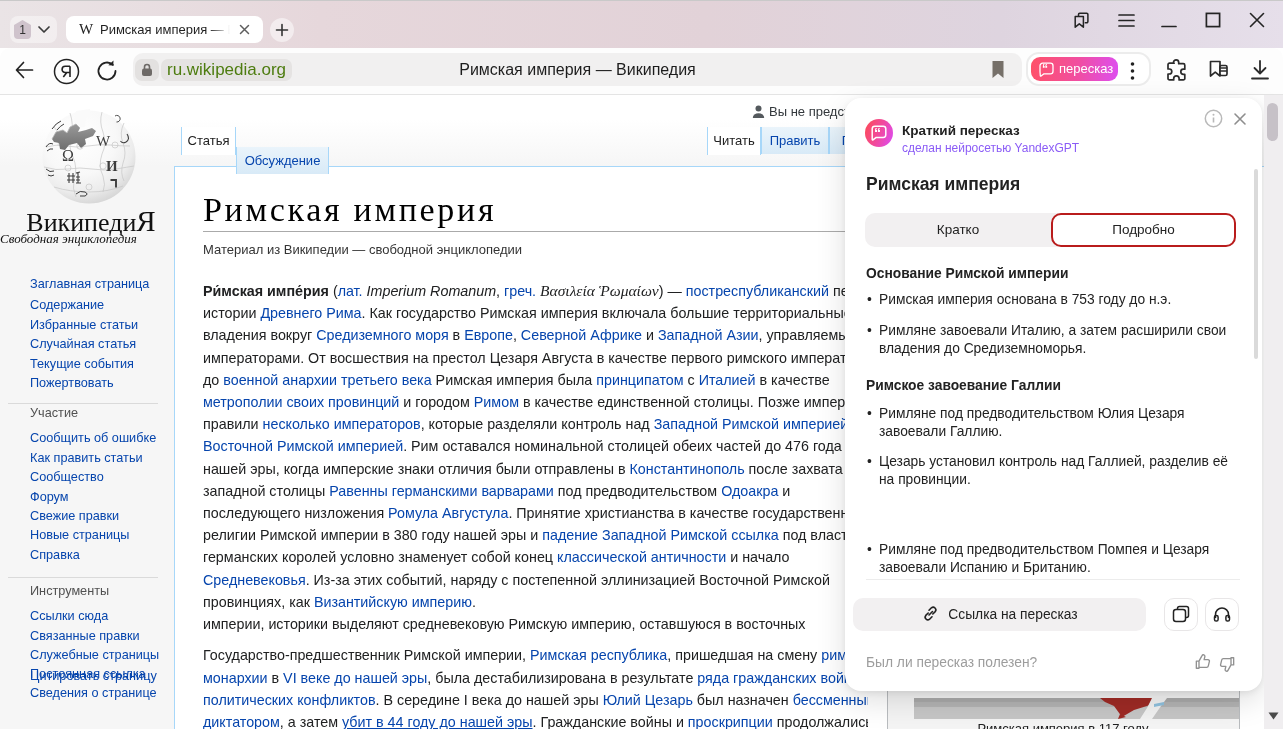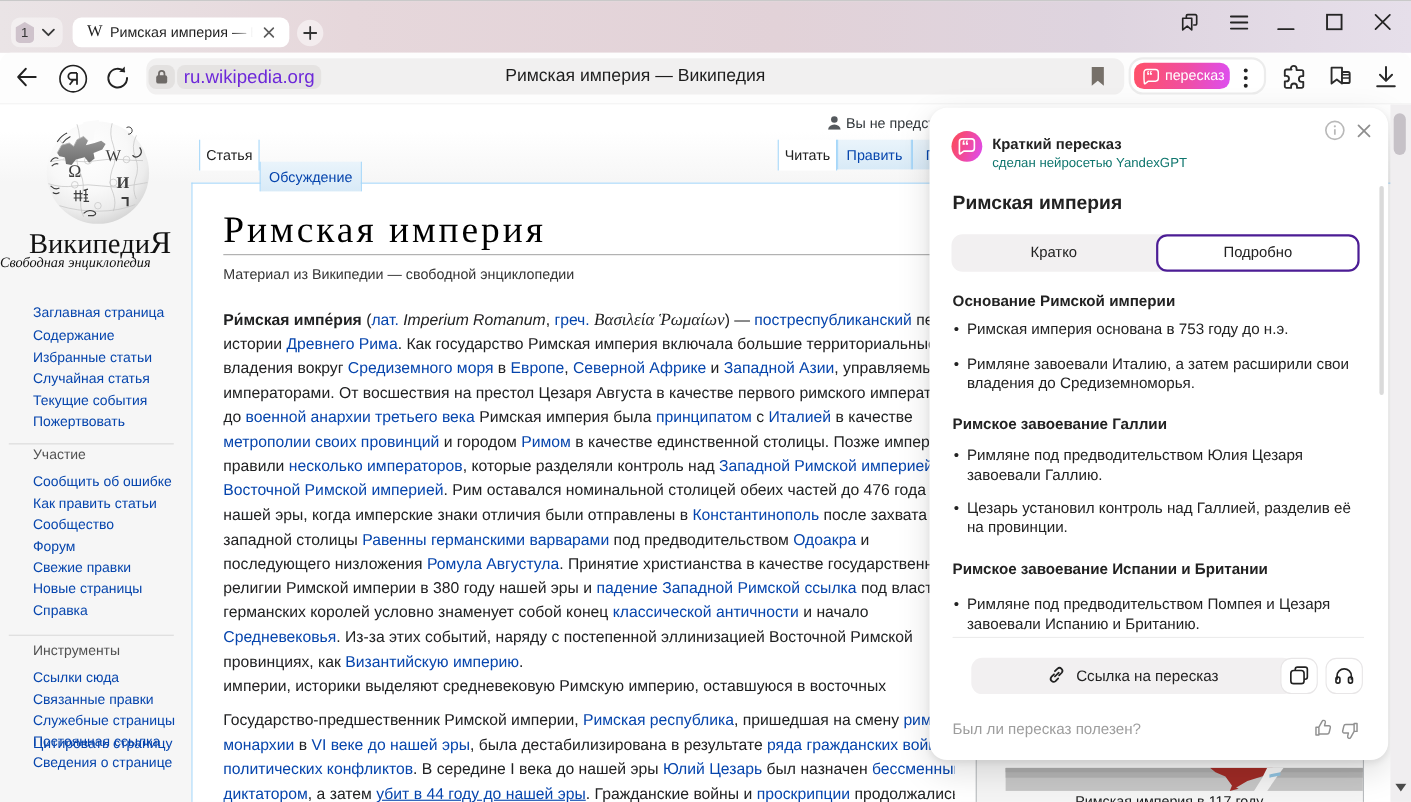--- a/index.html
+++ b/index.html
@@ -26,21 +26,21 @@
   #newtab { position:absolute; left:270px; top:17px; width:24px; height:24px;
     background:rgba(255,255,255,0.5); border-radius:50%; }
 
   
   #toolbar { position:absolute; left:0; top:48px; width:1283px; height:47px;
     background:#fdfdfd; border-radius:10px 10px 0 0; border-bottom:1px solid #e4e4e4; }
   #omnibox { position:absolute; left:133px; top:5px; width:889px; height:33px;
     background:#f1f0f0; border-radius:10px; }
   #lockchip { position:absolute; left:2px; top:6px; width:24px; height:22px; background:#e3e1e0; border-radius:7px; }
   #domainchip { position:absolute; left:28px; top:6px; width:131px; height:22px; background:#e5e3e2; border-radius:7px;
-    font-size:17px; color:#6d28d9; text-align:center; line-height:21px; }
+    font-size:17px; color:#4d7c0f; text-align:center; line-height:21px; }
   #pagetitle { position:absolute; left:0; top:0; width:889px; height:33px; text-align:center;
     font-size:16px; color:#1d1d1d; line-height:33px; }
   #retellwrap { position:absolute; left:1026px; top:4px; width:125px; height:34px;
     background:#fff; border:2px solid #ececec; border-radius:13px; }
   #retellpill { position:absolute; left:3px; top:3px; width:87px; height:24px;
     background:linear-gradient(95deg,#ff5168 0%,#f04ea2 55%,#dd4ef0 100%); border-radius:9px;
     color:#fff; font-size:13px; }
   #retellpill span { position:absolute; left:28px; top:4px; }
 
   
@@ -311,50 +311,49 @@
 </div>
 
 <div id="panel">
   <div class="abs" style="left:20px;top:21px;width:28px;height:28px;border-radius:50%;background:linear-gradient(110deg,#fb4a60 10%,#ef4aa5 55%,#dd4bf0 95%);">
     <svg class="abs" style="left:5px;top:5px" width="18" height="18" viewBox="0 0 18 18" fill="none" stroke="#fff" stroke-width="1.5">
         <path d="M2.2 11.8 v-7 a2.6 2.6 0 0 1 2.6 -2.6 h8.4 a2.6 2.6 0 0 1 2.6 2.6 v6 a2.6 2.6 0 0 1 -2.6 2.6 h-7 l-3.2 2.4 q-0.8 0.5 -0.8 -0.6 z" stroke-linejoin="round"></path>
         <text x="4.1" y="13.6" font-size="14" fill="#fff" stroke="none" font-weight="bold" font-family="Liberation Sans">“</text>
       </svg>
   </div>
   <div class="abs" style="left:57px;top:25px;font-size:13.5px;font-weight:bold;color:#222;">Краткий пересказ</div>
-  <div class="abs" style="left:57px;top:43px;font-size:12px;color:#0f766e;">сделан нейросетью YandexGPT</div>
+  <div class="abs" style="left:57px;top:43px;font-size:12px;color:#8b5cf6;">сделан нейросетью YandexGPT</div>
   <svg class="abs" style="left:359px;top:11px" width="19" height="19" viewBox="0 0 19 19">
       <circle cx="9.5" cy="9.5" r="8.2" stroke="#b9b9b9" stroke-width="1.5" fill="none"></circle>
       <path d="M9.5 8.5 v5" stroke="#b9b9b9" stroke-width="1.6"></path>
       <circle cx="9.5" cy="5.8" r="1" fill="#b9b9b9"></circle>
     </svg>
   <svg class="abs" style="left:388px;top:14px" width="14" height="14" viewBox="0 0 14 14">
       <path d="M2 2 L12 12 M12 2 L2 12" stroke="#8e8e8e" stroke-width="1.6" stroke-linecap="round"></path>
     </svg>
 
   <div class="abs" style="left:21px;top:75px;font-size:17.5px;line-height:22px;font-weight:bold;color:#222;">Римская империя</div>
 
   <div class="abs" style="left:20px;top:115px;width:371px;height:34px;background:#f2f0f1;border-radius:10px;"></div>
   <div class="abs" style="left:20px;top:115px;width:186px;height:34px;font-size:13.5px;color:#222;text-align:center;line-height:34px;">Кратко</div>
-  <div class="abs" style="left:206px;top:115px;width:185px;height:34px;background:#fff;border:2px solid #4c1d95;border-radius:10px;font-size:13.5px;color:#222;text-align:center;line-height:30px;">Подробно</div>
+  <div class="abs" style="left:206px;top:115px;width:185px;height:34px;background:#fff;border:2px solid #b91c1c;border-radius:10px;font-size:13.5px;color:#222;text-align:center;line-height:30px;">Подробно</div>
 
   <div class="ph" style="top:167.5px;">Основание Римской империи</div>
   <div class="bullet" style="top:192.5px;">Римская империя основана в 753 году до н.э.</div>
   <div class="bullet" style="top:223.5px;">Римляне завоевали Италию, а затем расширили свои<br>владения до Средиземноморья.</div>
 
   <div class="ph" style="top:279.5px;">Римское завоевание Галлии</div>
   <div class="bullet" style="top:354.5px;">Цезарь установил контроль над Галлией, разделив её<br>на провинции.</div>
   <div class="bullet" style="top:306.5px;">Римляне под предводительством Юлия Цезаря<br>завоевали Галлию.</div>
 
-  <div class="ph" style="top:412px;">Римское завоевание Испании и Британии</div>
   <div class="bullet" style="top:443px;">Римляне под предводительством Помпея и Цезаря<br>завоевали Испанию и Британию.</div>
 
   <div class="abs" style="left:21px;top:481px;width:374px;height:1px;background:#ececec;"></div>
 
-  <div class="abs" style="left:38px;top:500px;width:293px;height:33px;background:#f2f0f1;border-radius:10px;text-align:center;font-size:13.8px;color:#222;line-height:33px;"><svg style="display:inline-block;vertical-align:-4px;margin-right:8px" width="19" height="19" viewBox="0 0 19 19" fill="none" stroke="#222" stroke-width="1.6" stroke-linecap="round">
+  <div class="abs" style="left:8px;top:500px;width:293px;height:33px;background:#f2f0f1;border-radius:10px;text-align:center;font-size:13.8px;color:#222;line-height:33px;"><svg style="display:inline-block;vertical-align:-4px;margin-right:8px" width="19" height="19" viewBox="0 0 19 19" fill="none" stroke="#222" stroke-width="1.6" stroke-linecap="round">
         <path d="M8 11 L11.5 7.5 M7.2 9 l-2.4 2.4 a2.7 2.7 0 0 0 3.8 3.8 l2.4 -2.4 M11.8 10 l2.4 -2.4 a2.7 2.7 0 0 0 -3.8 -3.8 L8 6.2"></path>
       </svg>Ссылка на пересказ</div>
   <div class="abs" style="left:319px;top:500px;width:34px;height:33px;background:#fff;border:1.5px solid #e8e6e7;border-radius:10px;">
       <svg class="abs" style="left:7px;top:6px" width="18" height="18" viewBox="0 0 18 18" fill="none" stroke="#222" stroke-width="1.5">
         <rect x="1.5" y="4.5" width="12" height="12" rx="2.5"></rect>
         <path d="M5.5 4.5 v-1 a2 2 0 0 1 2 -2 h7 a2 2 0 0 1 2 2 v7 a2 2 0 0 1 -2 2 h-1"></path>
       </svg>
     </div>
   <div class="abs" style="left:360px;top:500px;width:34px;height:33px;background:#fff;border:1.5px solid #e8e6e7;border-radius:10px;">
       <svg class="abs" style="left:7px;top:6px" width="18" height="18" viewBox="0 0 18 18" fill="none" stroke="#222" stroke-width="1.5">

